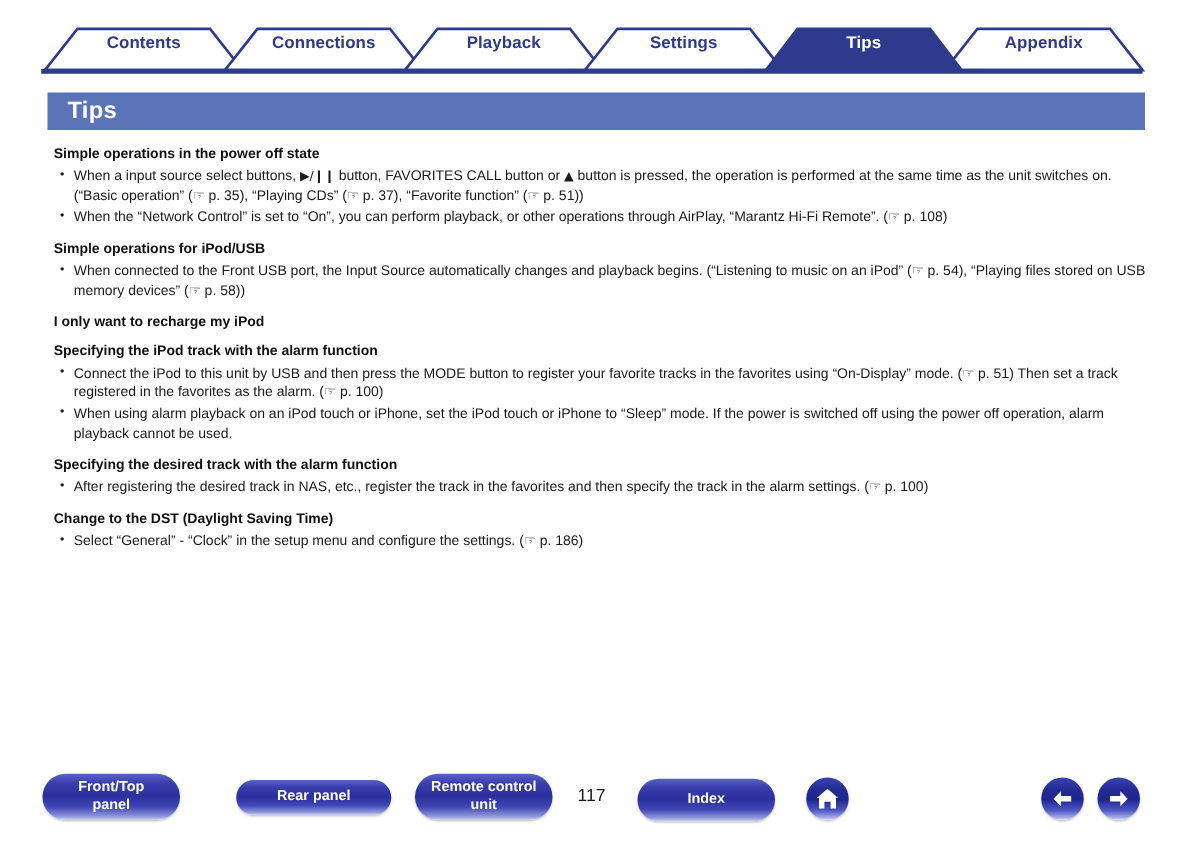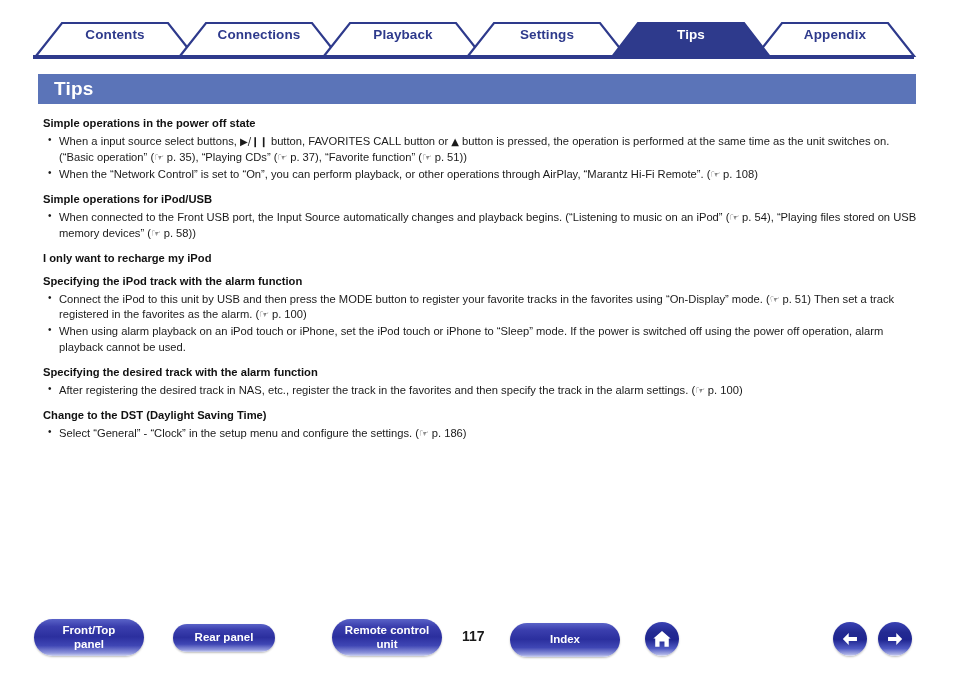--- a/index.html
+++ b/index.html
@@ -158,21 +158,21 @@
         #dfe2f6 100%);
     display: flex;
     align-items: center;
     justify-content: center;
     box-shadow: 0 1px 2px rgba(0,0,0,0.25);
   }
   .pagenum {
     position: absolute;
     font-size: 14px;
     color: #1a1a1a;
-    font-weight: bold;
+    font-weight: normal;
   }
 </style>
 </head>
 <body>
 
 <div class="tabbar">
   <svg width="954" height="60" viewBox="0 0 954 60">
 
     <path d="M 36 56 L 62 23 L 168 23 L 194 56 Z" fill="#ffffff" stroke="#2e3a8c" stroke-width="2.2"></path>
     <path d="M 180 56 L 206 23 L 312 23 L 338 56 Z" fill="#ffffff" stroke="#2e3a8c" stroke-width="2.2"></path>
@@ -235,21 +235,21 @@
       </ul>
     </div>
   </div>
 
 <div class="footer">
 
   <div class="pill" style="left:34px; top:7px; width:110px; height:37px;">
     <span id="fb0">Front/Top<br>panel</span>
   </div>
 
-  <div class="pill" style="left:173px; top:12px; width:102px; height:28px;">
+  <div class="pill" style="left:189px; top:12px; width:124px; height:28px;">
     <span id="fb1">Rear panel</span>
   </div>
 
   <div class="pill" style="left:332px; top:7px; width:110px; height:37px;">
     <span id="fb2">Remote control<br>unit</span>
   </div>
 
   <div class="pagenum" style="left:462px; top:16px;">117</div>
 
   <div class="pill" style="left:510px; top:11px; width:110px; height:34px;align-items:center;">

